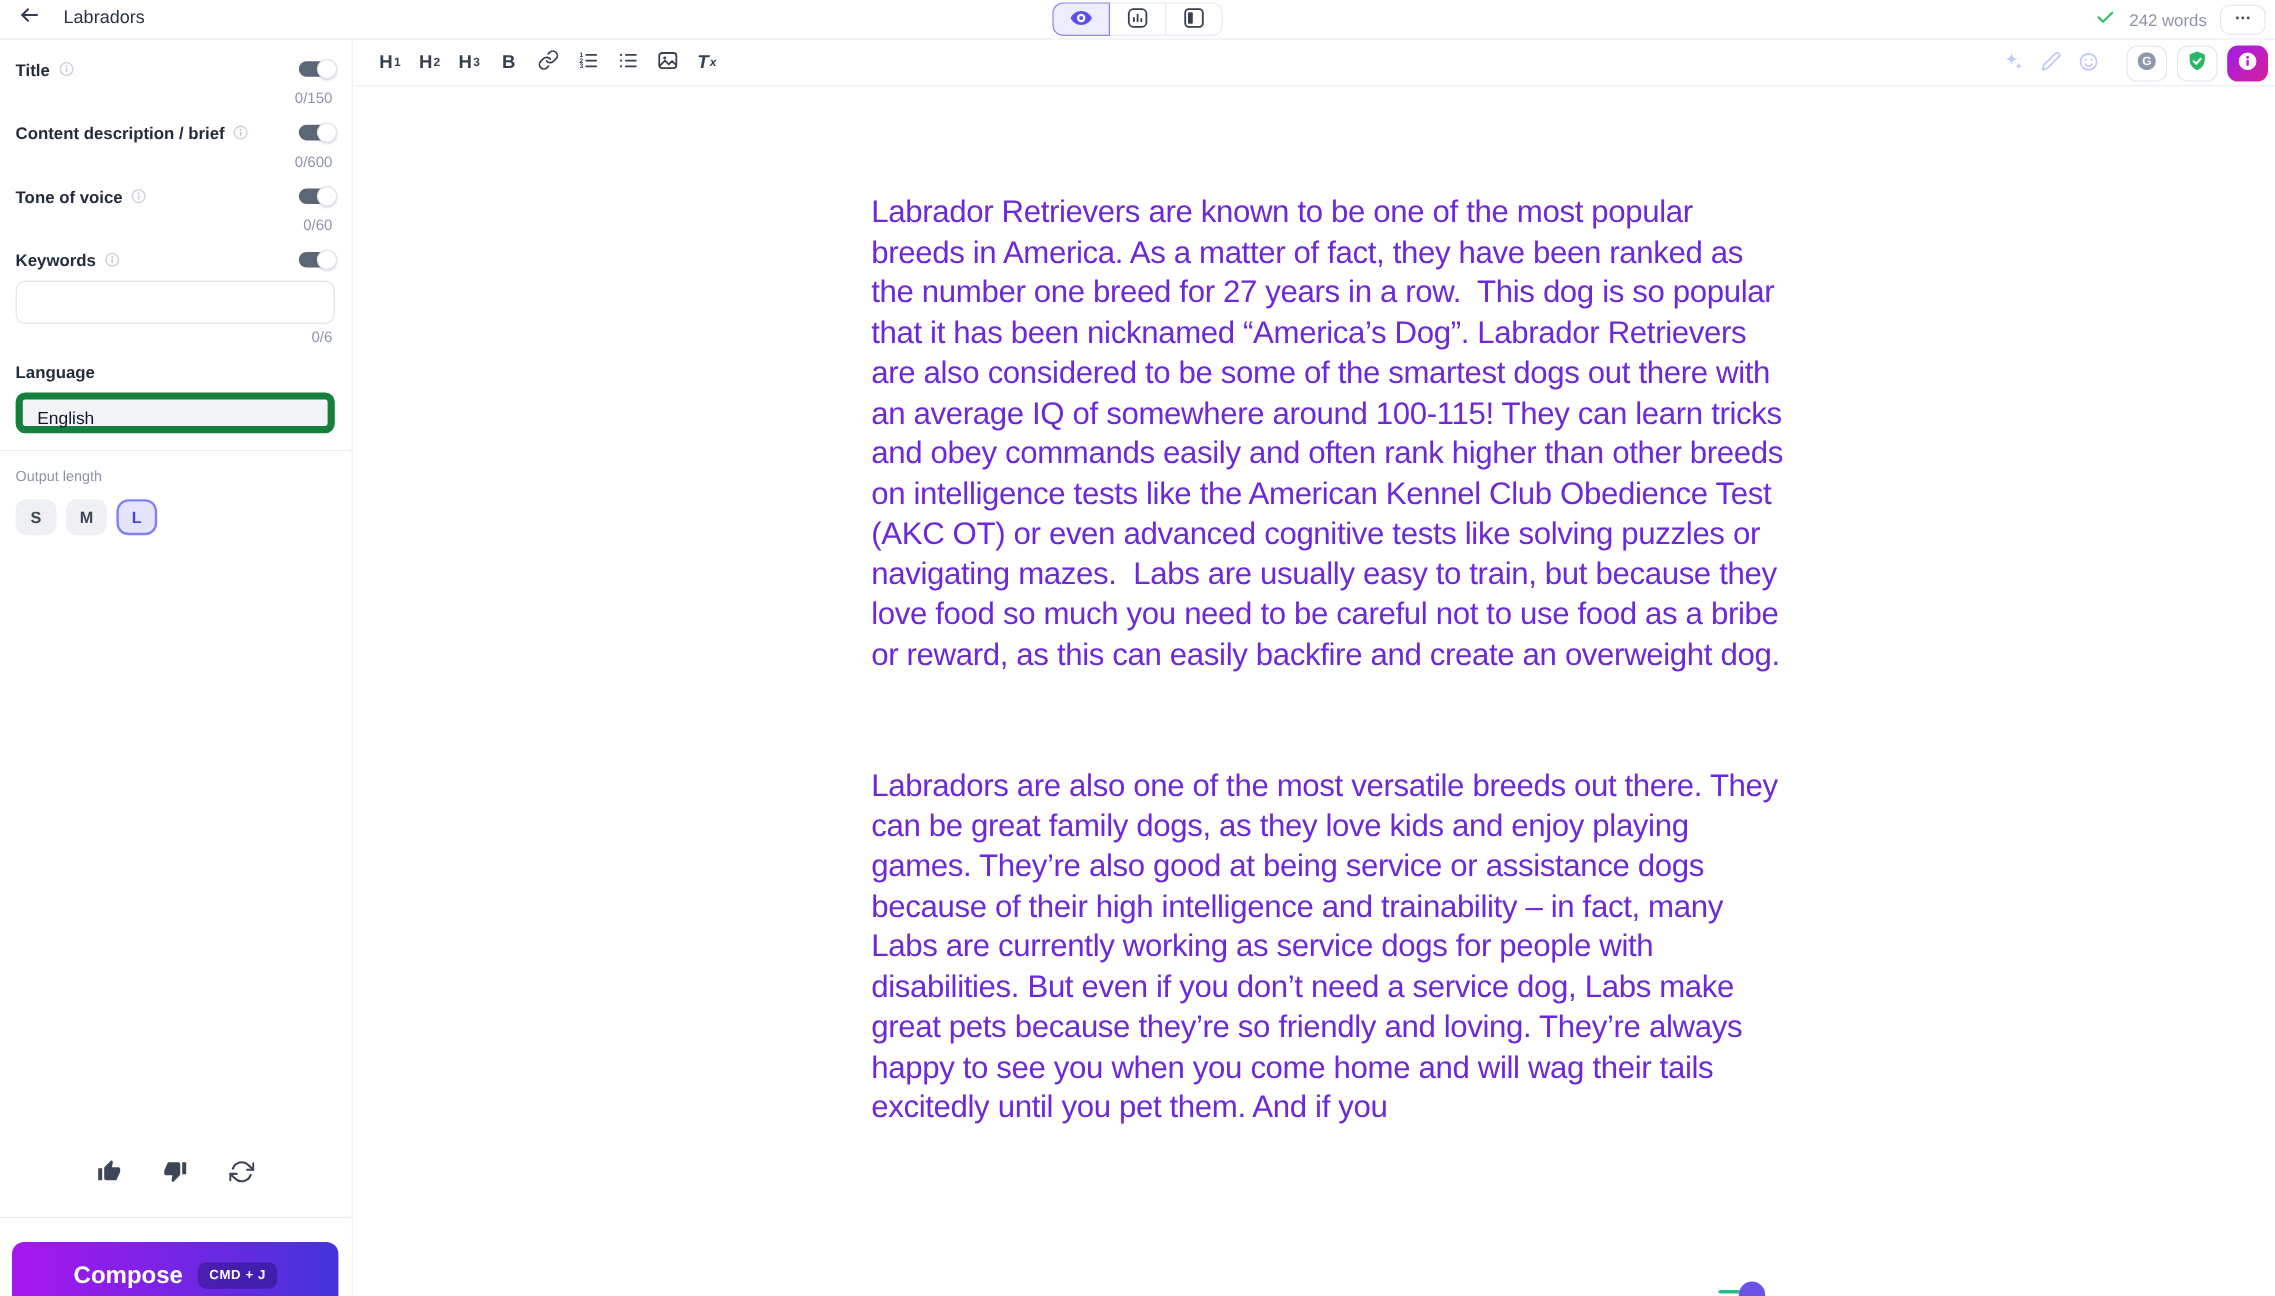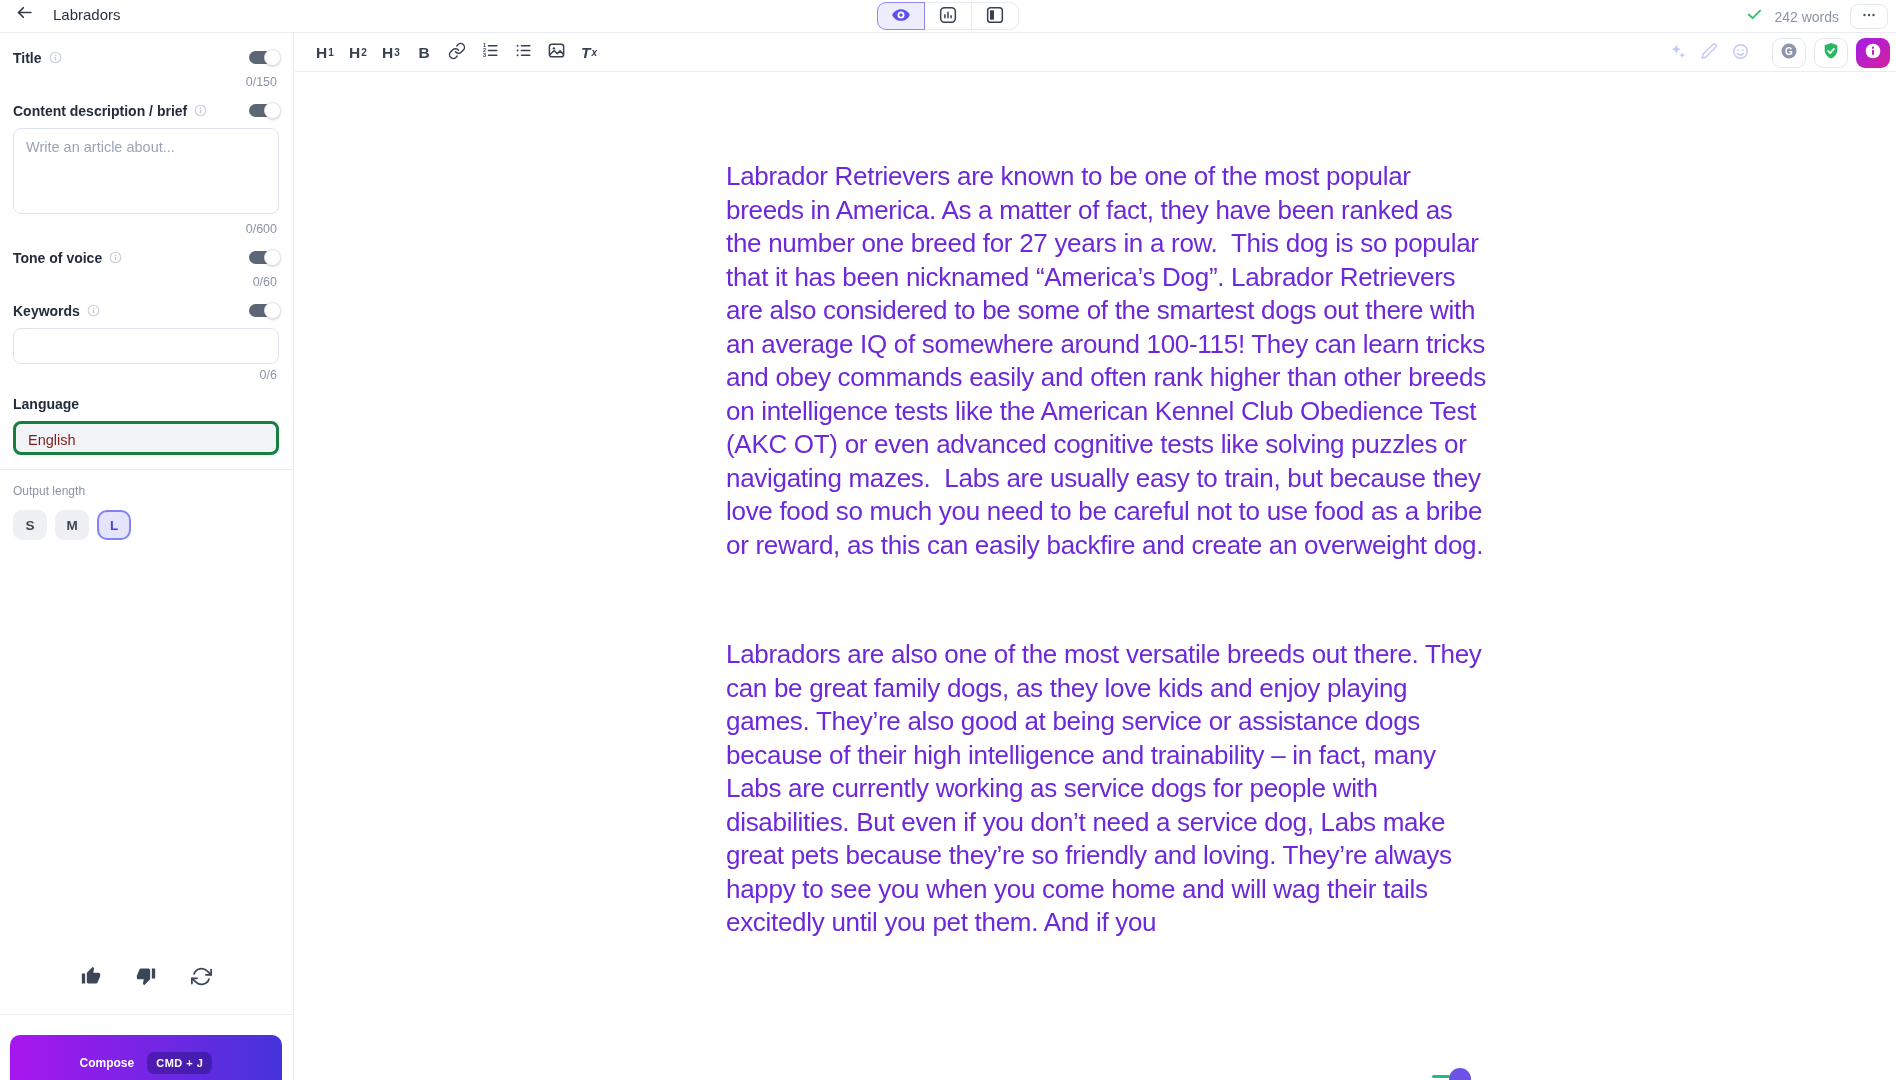--- a/index.html
+++ b/index.html
@@ -48,42 +48,42 @@
   .ta, .ti {
     width:100%; border:1px solid #dfe4ec; border-radius:8px; resize:none; outline:none;
     font-family:"Liberation Sans", sans-serif; font-size:14.5px; color:#273040; padding:10px 12px; background:#fff;
   }
   .ti { height:36px; padding:0 12px; }
   .ta::placeholder, .ti::placeholder { color:#9aa4b4; }
   .ta.h72 { height:72px; }
   .ta.h86 { height:86px; }
   .counter { text-align:right; font-size:12.5px; color:#8b95a6; margin:4px 2px 12px 0; height:15px; }
   .lang-value {
-    height:34px; line-height:32px; background:#f1f3f7; border:3px solid #15803d; border-radius:8px;
-    padding:0 12px; font-size:14.5px; color:#7f1d1d; cursor:pointer;
+    height:34px; line-height:32px; background:#f1f3f7; border:6px solid #15803d; border-radius:8px;
+    padding:0 12px; font-size:14.5px; color:#0f172a; cursor:pointer;
   }
   .sb-divider { border-top:1px solid #e9edf2; margin:14px -14px 0 -13px; }
   .out-label { margin-top:14px; font-size:12px; color:#8b95a6; height:16px; }
   .sml { display:flex; gap:8px; margin-top:10px; }
   .sml-btn {
     min-width:34px; height:30px; border:none; border-radius:9px; background:#eef0f4;
     color:#3e4757; font-size:13.5px; font-weight:700; cursor:pointer;
   }
   .sml-btn.selected { background:#e4e5fc; border:2px solid #8282f2; color:#4a44d4; border-radius:10px; }
 
   .feedback { position:absolute; left:0; right:0; bottom:88px; display:flex; justify-content:center; gap:31px; }
   .fb-btn { background:none; border:none; padding:2px; cursor:pointer; display:flex; }
 
   .compose-area { position:absolute; left:0; right:0; bottom:0; height:66px; border-top:1px solid #e9edf2; background:#fff; }
   .compose-btn {
     position:absolute; left:10px; right:11px; top:20px; height:56px; border:none; border-radius:10px;
     background:linear-gradient(90deg,#a816ef,#4434da); color:#fff; cursor:pointer;
     display:flex; align-items:center; justify-content:center; gap:13px;
   }
-  .compose-label { font-size:12px; font-weight:700; }
+  .compose-label { font-size:20px; font-weight:700; }
   .kbd-badge { background:rgba(33,16,116,.45); border-radius:7px; padding:5px 9px; font-size:11px; font-weight:700; letter-spacing:.5px; }
 
   
   .editor { position:absolute; left:295px; top:34px; right:0; bottom:0; background:#fff; }
   .fmt-toolbar { height:38px; border-bottom:1px solid #e9edf2; display:flex; align-items:center; padding:0 6px 0 16px; }
   .fmt-left { display:flex; align-items:center; gap:5px; }
   .fmt-btn {
     height:28px; min-width:28px; padding:0 2px; border:none; background:none; cursor:pointer;
     display:flex; align-items:center; justify-content:center; color:#37404f;
     font-size:15.5px; font-weight:700;
@@ -198,21 +198,20 @@
       <svg width="13" height="13" viewBox="0 0 14 14">
           <circle cx="7" cy="7" r="5.7" fill="none" stroke="#c9d0db" stroke-width="1.2"></circle>
           <circle cx="7" cy="4.5" r="0.85" fill="#c0c7d4"></circle>
           <rect x="6.35" y="6.1" width="1.3" height="4.1" rx="0.65" fill="#c0c7d4"></rect>
         </svg>
     </span>
     <span class="toggle">
         <span class="knob"></span>
       </span>
   </div>
-  <textarea class="ta h86" placeholder="Write an article about..." style=""></textarea>
   <div class="counter">0/600</div>
 
   
   <div class="field-head">
     <span class="field-label">Tone of voice</span>
     <span class="info-badge">
       <svg width="13" height="13" viewBox="0 0 14 14">
           <circle cx="7" cy="7" r="5.7" fill="none" stroke="#c9d0db" stroke-width="1.2"></circle>
           <circle cx="7" cy="4.5" r="0.85" fill="#c0c7d4"></circle>
           <rect x="6.35" y="6.1" width="1.3" height="4.1" rx="0.65" fill="#c0c7d4"></rect>

